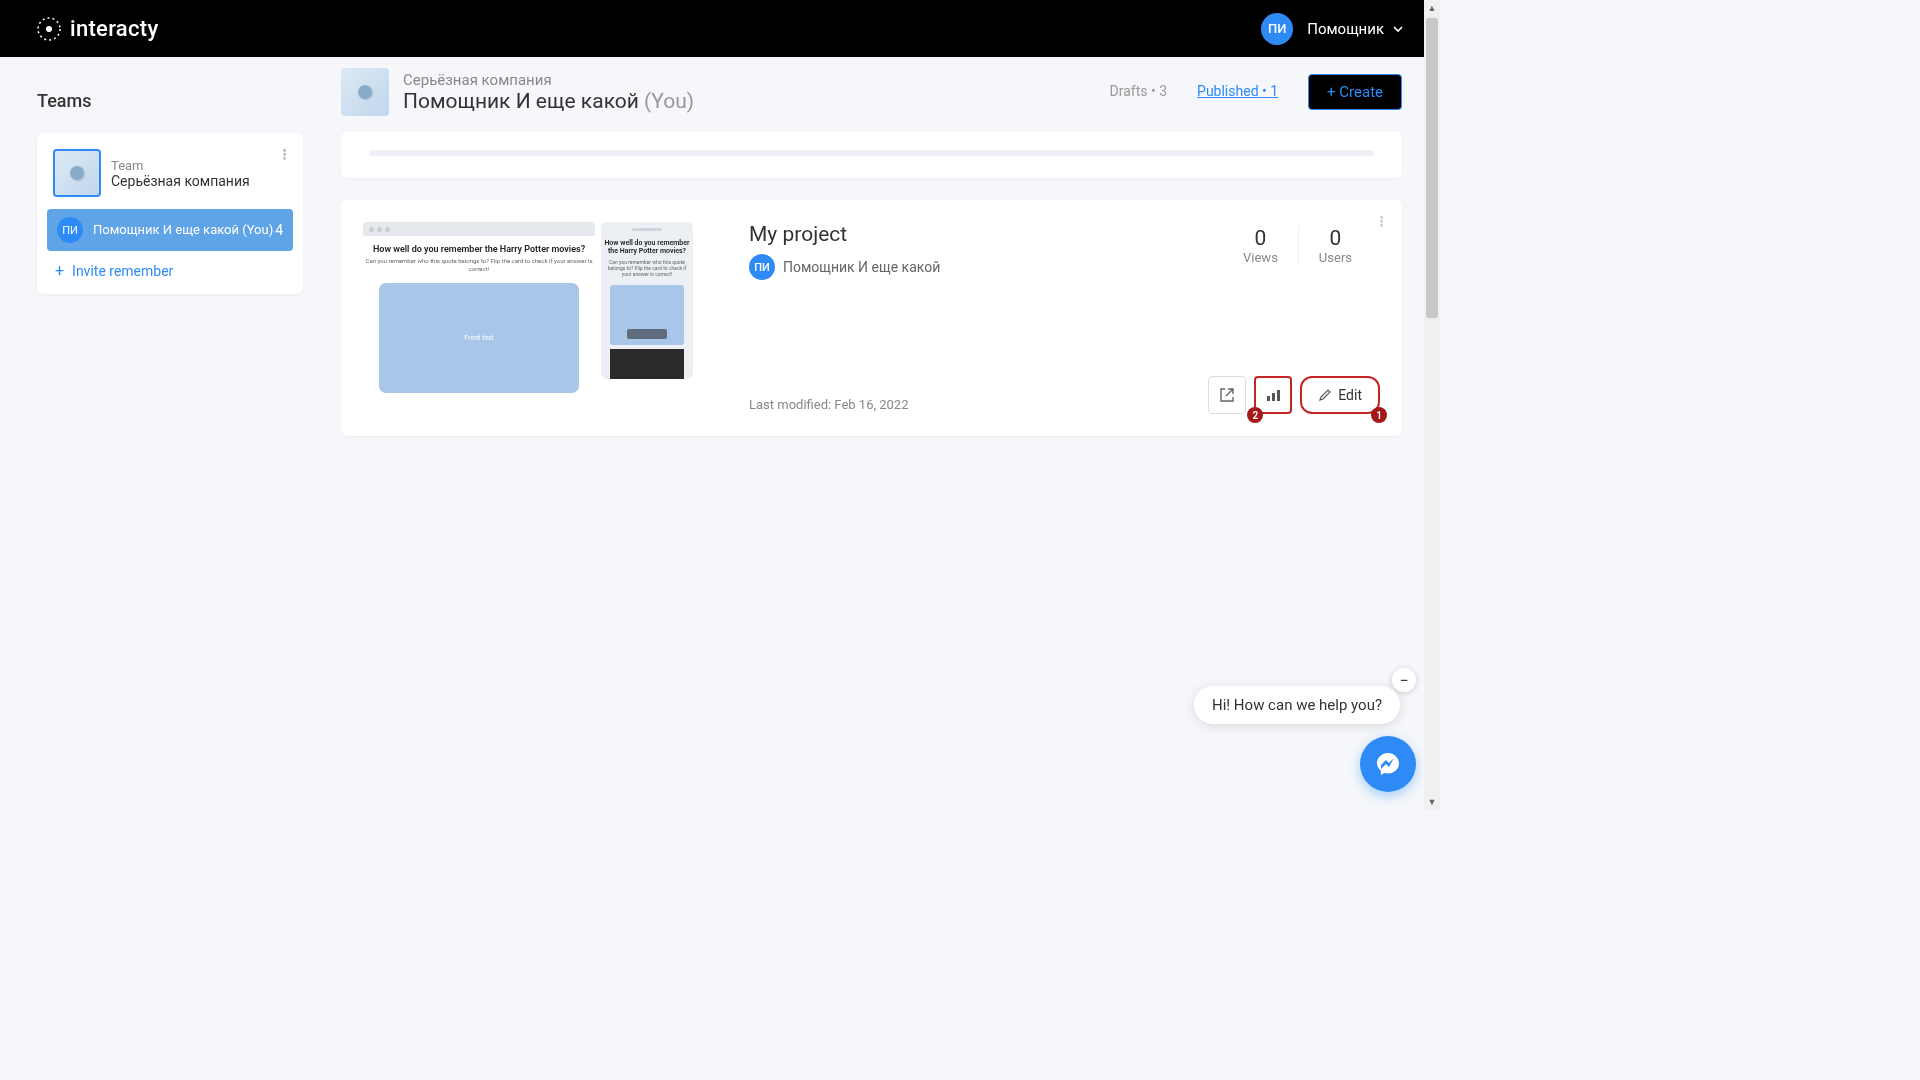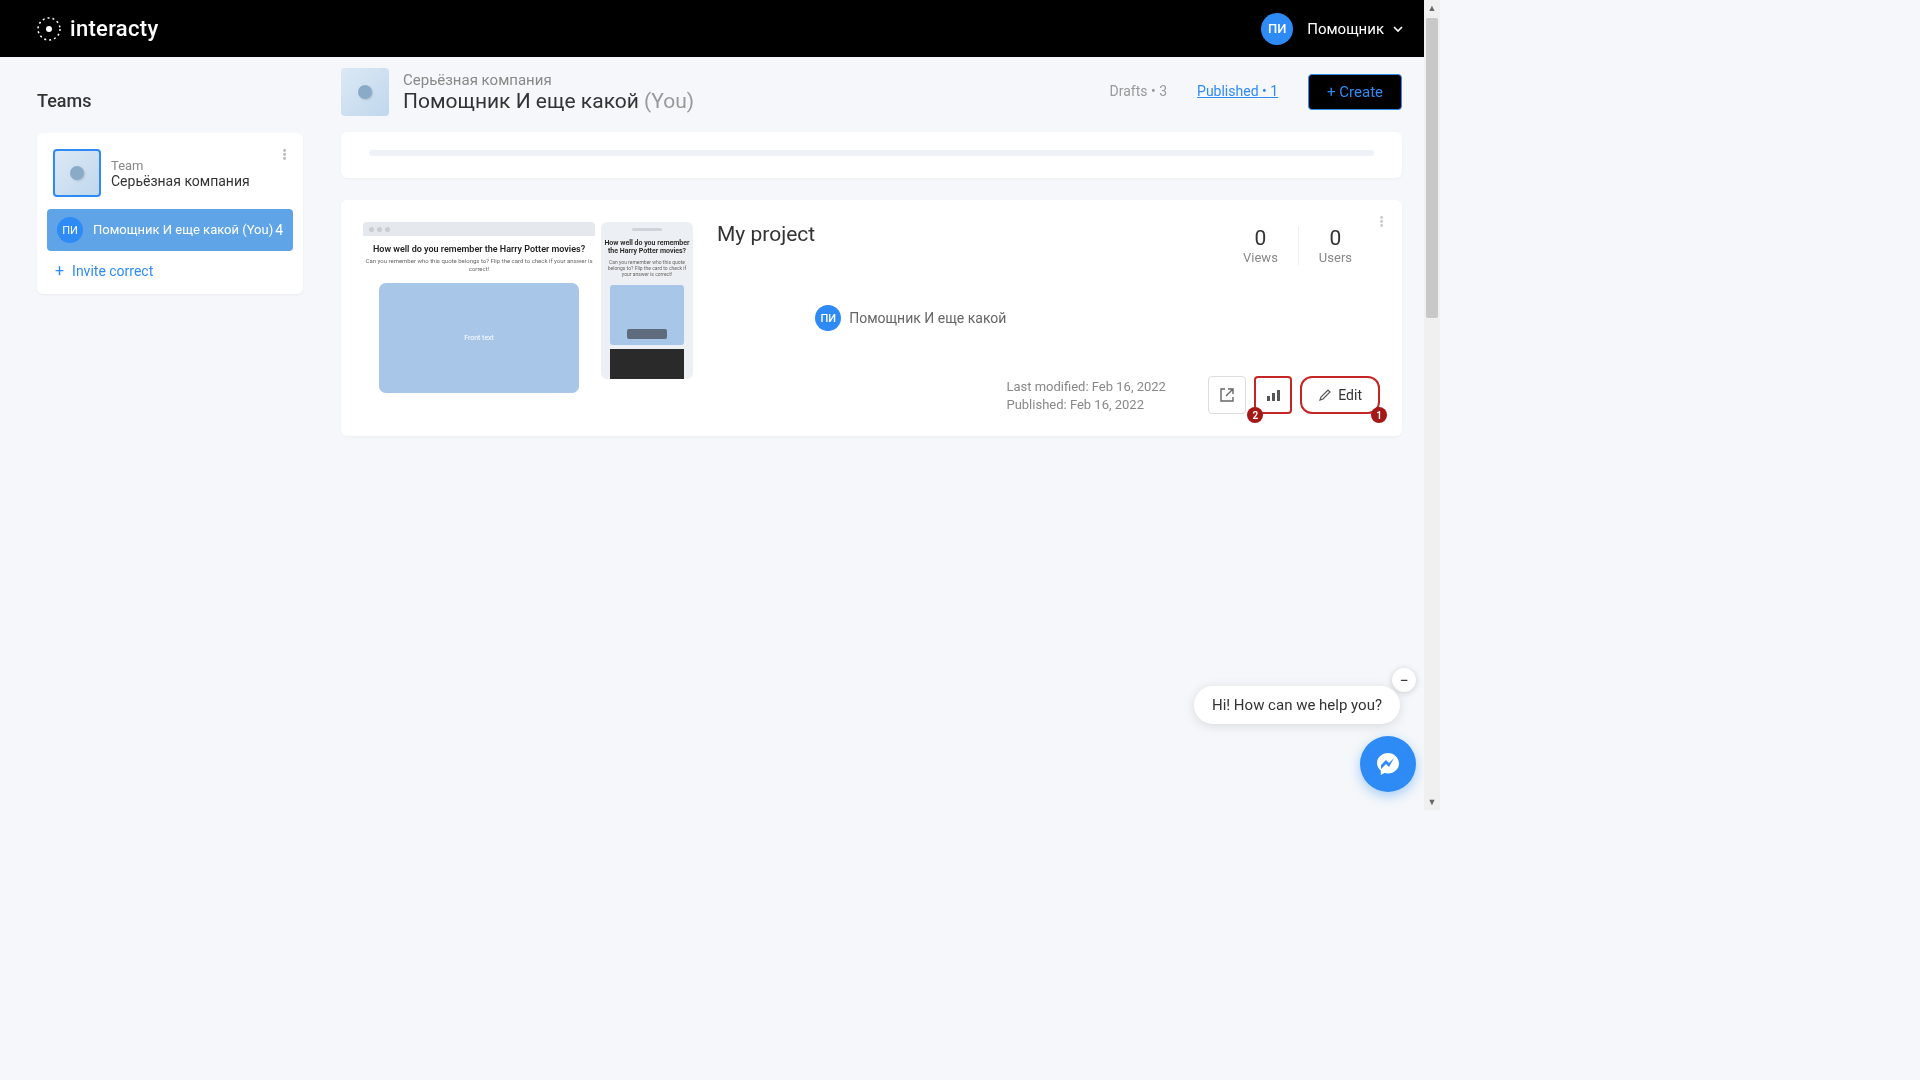--- a/index.html
+++ b/index.html
@@ -64,21 +64,21 @@
 .pd-sub{font-size:6px; text-align:center; color:#666; margin-top:3px; line-height:1.3;}
 .pd-card{ margin-top:10px; width:86%; height:110px; background:#a7c6e8; border-radius:7px; display:flex; align-items:center; justify-content:center; color:#fff; font-size:7px;}
 .preview-mobile { width:92px; background:#eceff3; border-radius:6px; padding:6px 3px 0; display:flex; flex-direction:column; align-items:center;}
 .pm-bar{width:30px;height:3px;background:#cfd4db;border-radius:2px;margin-bottom:8px;}
 .pm-title{font-size:7px;font-weight:600;text-align:center;color:#222;line-height:1.2;}
 .pm-sub{font-size:5px;text-align:center;color:#666;margin-top:3px;line-height:1.2;}
 .pm-card{margin-top:8px;width:86%;height:60px;background:#a7c6e8;border-radius:3px;position:relative;}
 .pm-btn{position:absolute;bottom:6px;left:50%;transform:translateX(-50%);width:40px;height:10px;background:#5f6c7d;border-radius:2px;}
 .pm-img{width:86%;height:30px;background:#2a2a2a;margin-top:4px;}
 
-.card-body { flex: 1; display: flex; flex-direction: row; }
+.card-body { flex: 1; display: flex; flex-direction: column; margin-left: 32px; }
 .project-title { font-size: 21px; color: #333; margin-bottom: 8px; }
 .author-row { display: flex; align-items: center; gap: 8px; }
 .author-name { font-size: 14px; color: #666; }
 .card-meta { margin-top: auto; font-size: 13px; color: #888; line-height: 1.4; }
 
 .card-stats { display: flex; align-items: flex-start; gap: 0; margin-right: 8px; padding-top:4px;}
 .stat { text-align: center; padding: 0 20px; }
 .stat + .stat { border-left: 1px solid #eee; }
 .stat-num { font-size: 21px; color: #333; }
 .stat-label { font-size: 13px; color: #888; }
@@ -138,21 +138,21 @@
       </div>
       <div class="team-more">•<br>•<br>•</div>
     </div>
     <div class="member-card">
       <div class="member-avatar">ПИ</div>
       <div class="member-name">Помощник И еще какой (You)</div>
       <div class="member-count">4</div>
     </div>
     <div class="invite">
       <span class="invite-plus">+</span>
-      <span>Invite correct</span>
+      <span>Invite remember</span>
     </div>
   </div>
 </div>
 
 <div class="main">
   <div class="main-header">
     <div class="main-thumb">
         <div class="team-thumb-inner"></div>
       </div>
     <div class="main-head-text">
@@ -203,21 +203,20 @@
     </div>
 
     <div class="card-body">
       <div class="project-title">My project</div>
       <div class="author-row">
         <div class="avatar-badge" style="width:26px;height:26px;font-size:11px;background:#2e8bf6">ПИ</div>
         <div class="author-name">Помощник И еще какой</div>
       </div>
       <div class="card-meta">
         <div>Last modified: Feb 16, 2022</div>
-        <div>Published: Feb 16, 2022</div>
       </div>
     </div>
 
     <div class="card-stats">
       <div class="stat">
         <div class="stat-num">0</div>
         <div class="stat-label">Views</div>
       </div>
       <div class="stat">
         <div class="stat-num">0</div>

